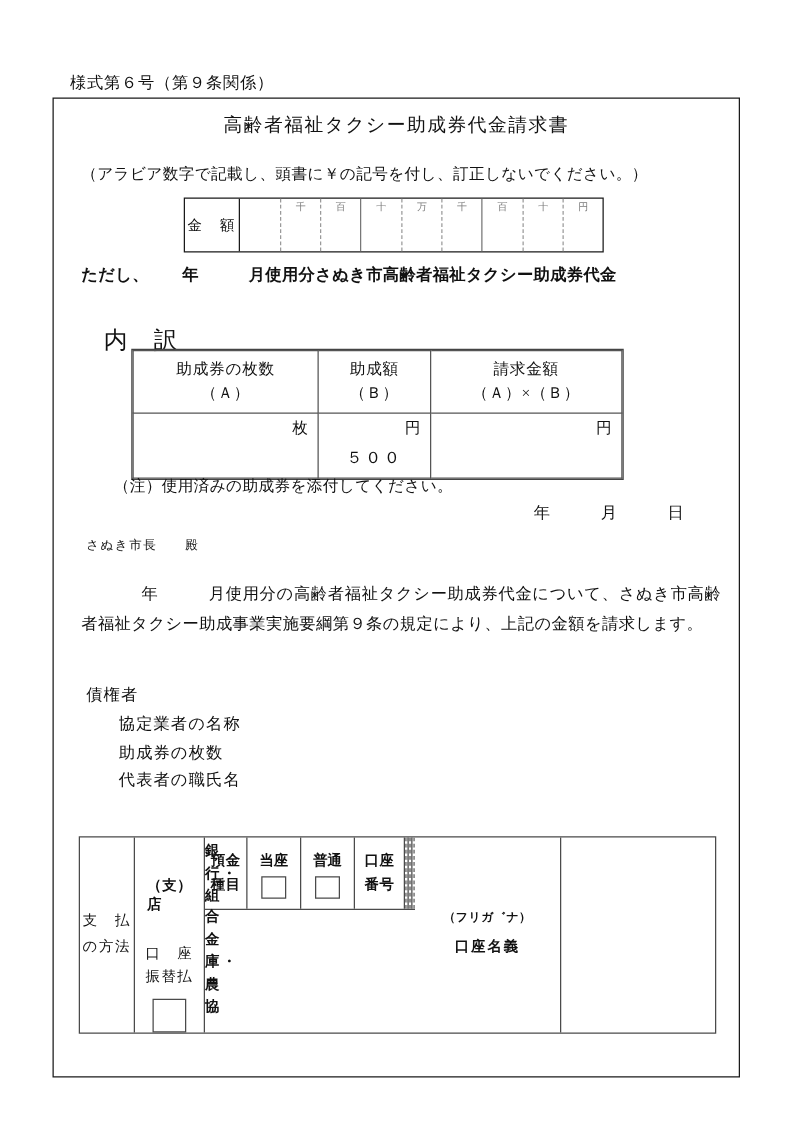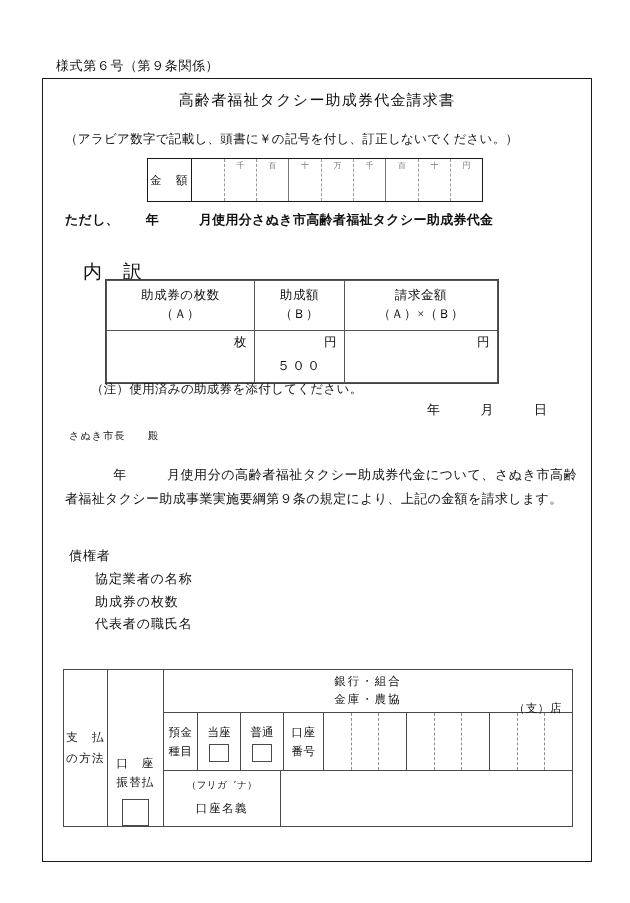--- a/index.html
+++ b/index.html
@@ -253,21 +253,22 @@
   .furikae-text { text-align: center; letter-spacing: 1.2px; }
   .chk-big {
     width: 27px;
     height: 27px;
     border: 1.2px solid #4a4a4a;
     margin-top: 6px;
   }
   .pay-right {
     flex: 1;
     display: flex;
-    flex-direction: column;
+    flex-direction: row;
+    font-weight: bold;
   }
   .bank-head {
     height: 43px;
     border-bottom: 1px solid #4a4a4a;
     position: relative;
   }
   .bank-names {
     position: absolute;
     left: 0; right: 0;
     top: 3px;

